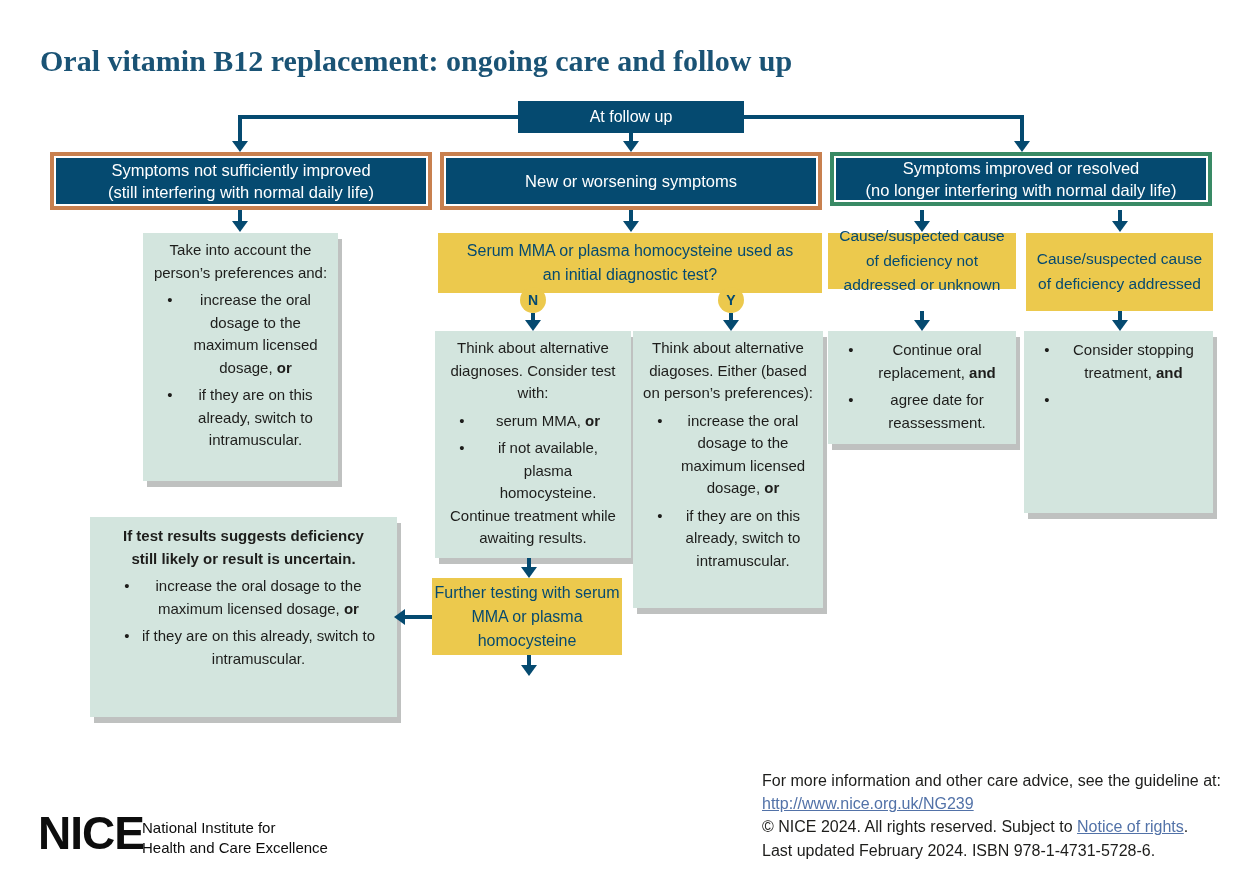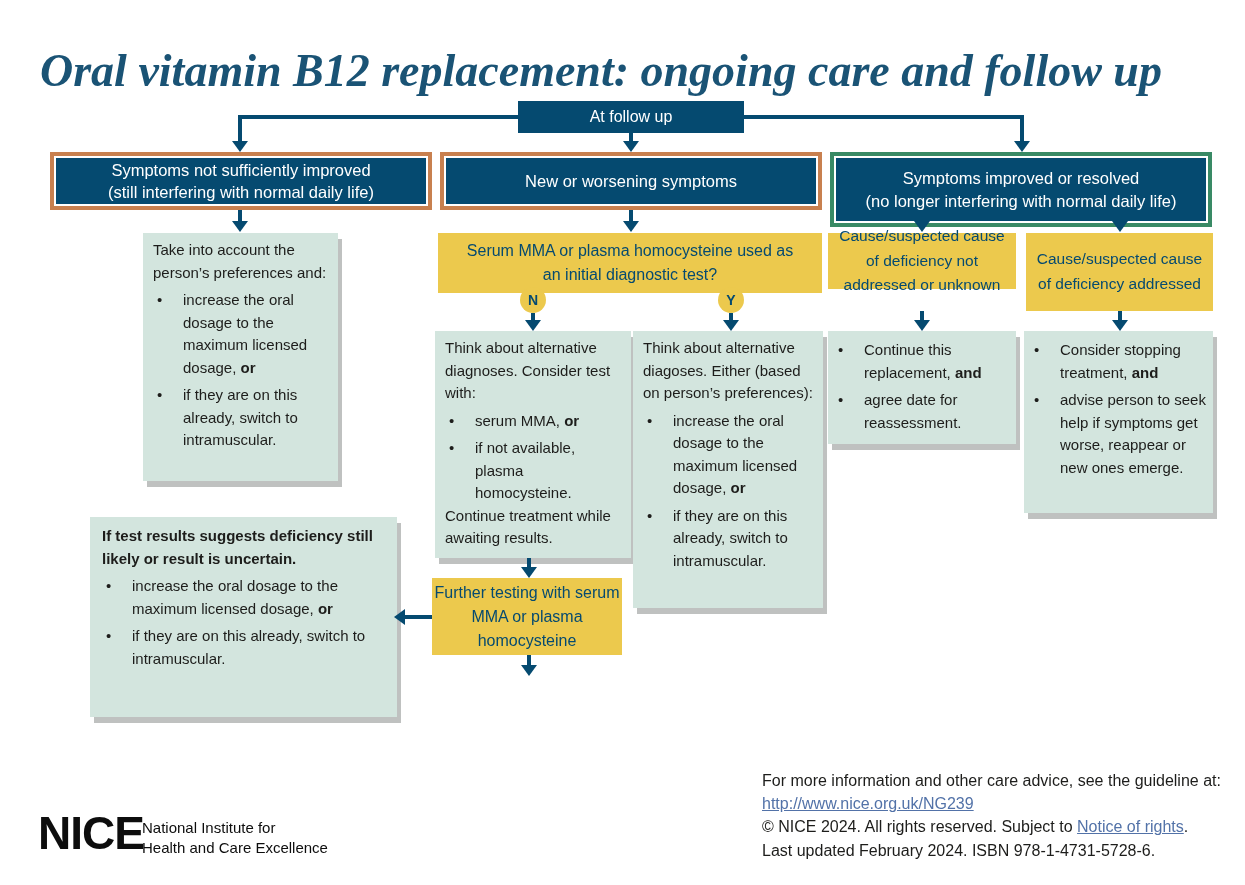--- a/index.html
+++ b/index.html
@@ -10,22 +10,22 @@
     --yellow:#ecc94d;
     --teal-bg:#d3e5de;
     --shadow:#bfc1c0;
     --link:#5272a8;
     --text-dark:#1d1d1b;
   }
   html,body{margin:0;padding:0;background:#fff;}
   .canvas{position:relative;width:1245px;height:885px;background:#fff;overflow:hidden;
           font-family:"Liberation Sans", sans-serif;color:var(--text-dark);}
   .title{position:absolute;left:40px;top:44px;font-family:"Liberation Serif", serif;
-         font-weight:bold;font-size:46px;color:var(--title-blue);white-space:nowrap;font-style:italic;}
-  .box{position:absolute;box-sizing:border-box;}
+         font-weight:bold;font-size:30px;color:var(--title-blue);white-space:nowrap;}
+  .box{position:absolute;box-sizing:border-box;text-align:center;}
   .navy{background:var(--navy);color:#ffffff;}
   .center{display:flex;flex-direction:column;align-items:center;justify-content:center;text-align:center;}
   .hdr{border:4px solid var(--orange-border);box-shadow:inset 0 0 0 2px #fff;font-size:16.5px;line-height:1.35;}
   .hdr.green{border-color:var(--green-border);}
   .ybox{background:var(--yellow);color:var(--navy);font-size:16px;line-height:1.5;}
   .ybox.small{font-size:15.5px;line-height:1.6;}
   .tbox{background:var(--teal-bg);color:var(--text-dark);font-size:15px;line-height:1.5;
         padding:6px 10px;box-shadow:4px 6px 0 var(--shadow);}
   .tbox .bold-intro{font-weight:bold;}
   .bullet{display:flex;margin-top:5px;}
@@ -65,21 +65,21 @@
   <div class="vstem" style="left:629px;top:133px;height:8px;"></div>
   <div class="ahead-down" style="left:623px;top:141px;"></div>
 
   <div class="box navy hdr center" style="left:50px;top:152px;width:382px;height:58px;text-align:right;">
     <div>Symptoms not sufficiently improved</div>
     <div>(still interfering with normal daily life)</div>
   </div>
   <div class="box navy hdr center" style="left:440px;top:152px;width:382px;height:58px;">
     <div>New or worsening symptoms</div>
   </div>
-  <div class="box navy hdr green center" style="left:830px;top:152px;width:382px;height:75px;">
+  <div class="box navy hdr green center" style="left:830px;top:152px;width:382px;height:54px;">
     <div>Symptoms improved or resolved</div>
     <div>(no longer interfering with normal daily life)</div>
   </div>
 
   <div class="vstem" style="left:238px;top:210px;height:11px;"></div>
   <div class="ahead-down" style="left:232px;top:221px;"></div>
   <div class="vstem" style="left:629px;top:210px;height:11px;"></div>
   <div class="ahead-down" style="left:623px;top:221px;"></div>
   <div class="vstem" style="left:920px;top:210px;height:11px;"></div>
   <div class="ahead-down" style="left:914px;top:221px;"></div>
@@ -146,39 +146,38 @@
   </div>
 
   <div class="vstem" style="left:920px;top:311px;height:9px;"></div>
   <div class="ahead-down" style="left:914px;top:320px;"></div>
   <div class="vstem" style="left:1118px;top:311px;height:9px;"></div>
   <div class="ahead-down" style="left:1112px;top:320px;"></div>
 
   <div class="box tbox" style="left:828px;top:331px;width:188px;height:113px;padding:8px 6px;">
     <div class="bullet" style="margin-top:0;">
       <span class="dot">•</span>
-      <span class="btxt"><span>Continue this replacement, </span><b>and</b></span>
+      <span class="btxt"><span>Continue oral replacement, </span><b>and</b></span>
     </div>
     <div class="bullet">
       <span class="dot">•</span>
       <span class="btxt"><span>agree date for reassessment.</span><b></b></span>
     </div>
   </div>
   <div class="box tbox" style="left:1024px;top:331px;width:189px;height:182px;padding:8px 6px;">
     <div class="bullet" style="margin-top:0;">
       <span class="dot">•</span>
       <span class="btxt"><span>Consider stopping treatment, </span><b>and</b></span>
     </div>
     <div class="bullet">
       <span class="dot">•</span>
-      <span class="btxt"><span>advise person to seek help if symptoms get worse, reappear or new ones emerge.</span><b></b></span>
-    </div>
-  </div>
-
-  <div class="box tbox" style="left:90px;top:517px;width:307px;height:200px;padding:8px 12px;">
+    </div>
+  </div>
+
+  <div class="box tbox" style="left:90px;top:517px;width:307px;height:200px;padding:8px 20px;">
     <div class="bold-intro">If test results suggests deficiency still likely or result is uncertain.</div>
     <div class="bullet">
       <span class="dot">•</span>
       <span class="btxt"><span>increase the oral dosage to the maximum licensed dosage, </span><b>or</b></span>
     </div>
     <div class="bullet">
       <span class="dot">•</span>
       <span class="btxt"><span>if they are on this already, switch to intramuscular.</span><b></b></span>
     </div>
   </div>

